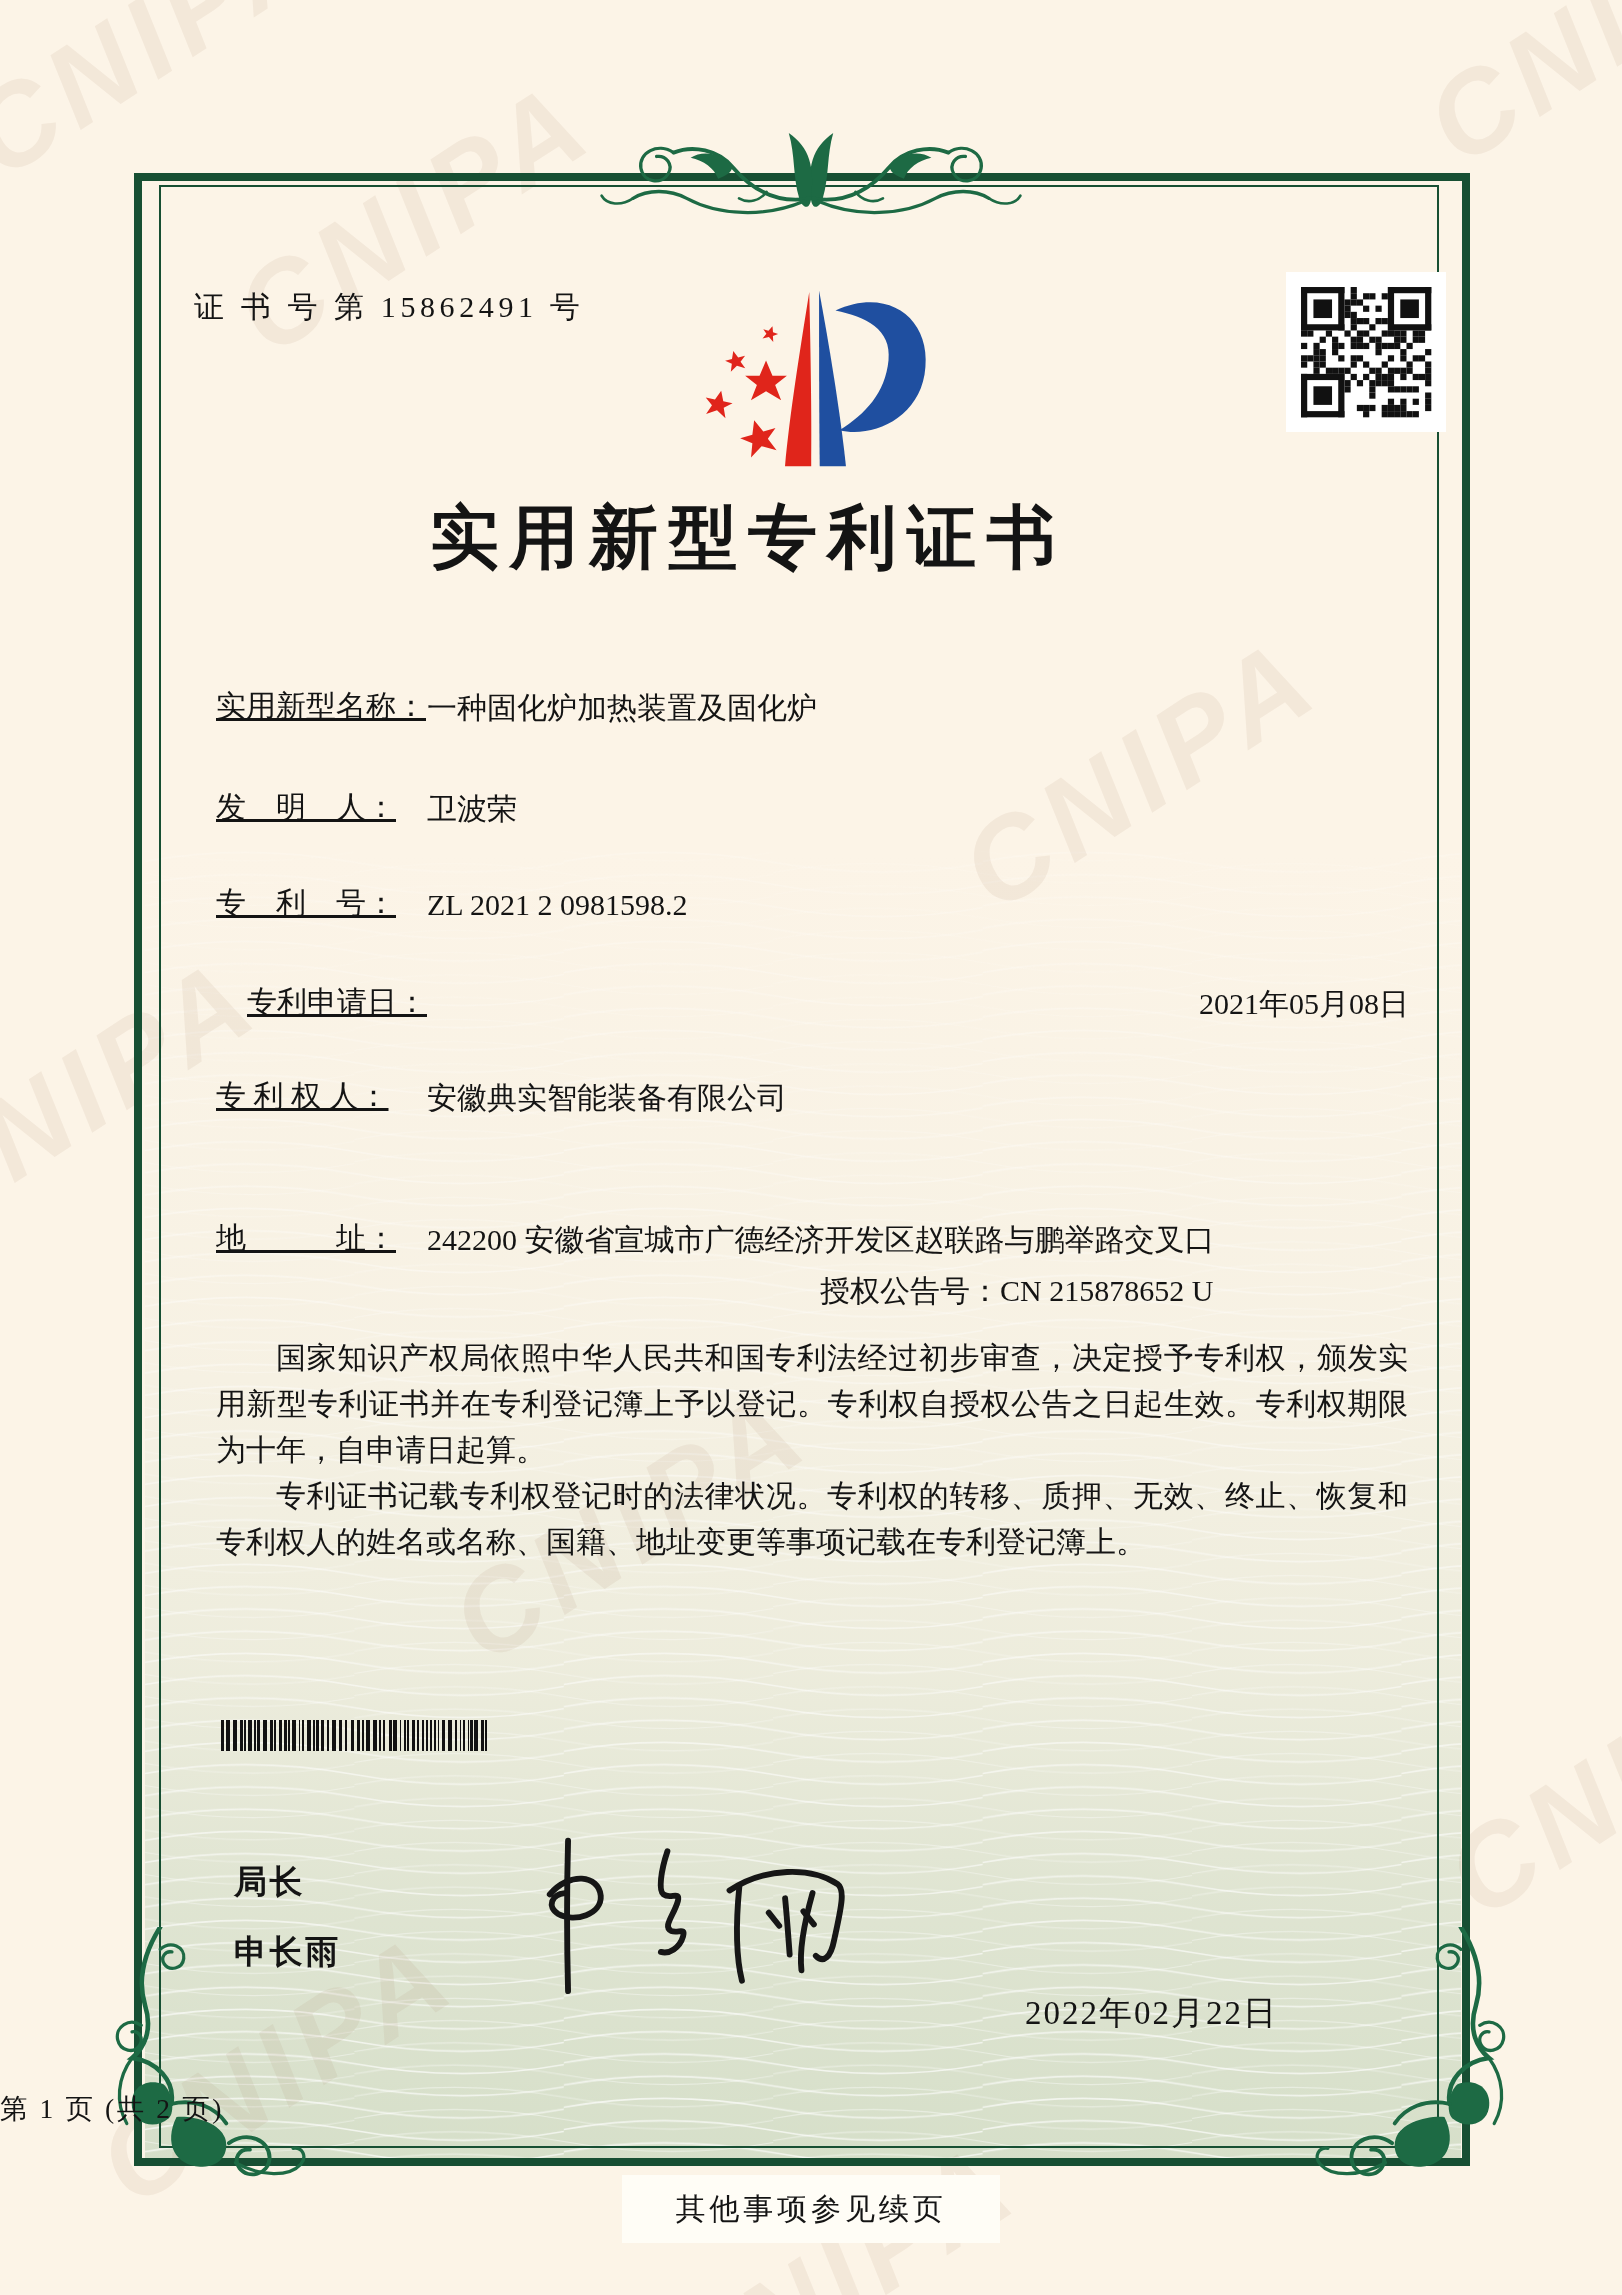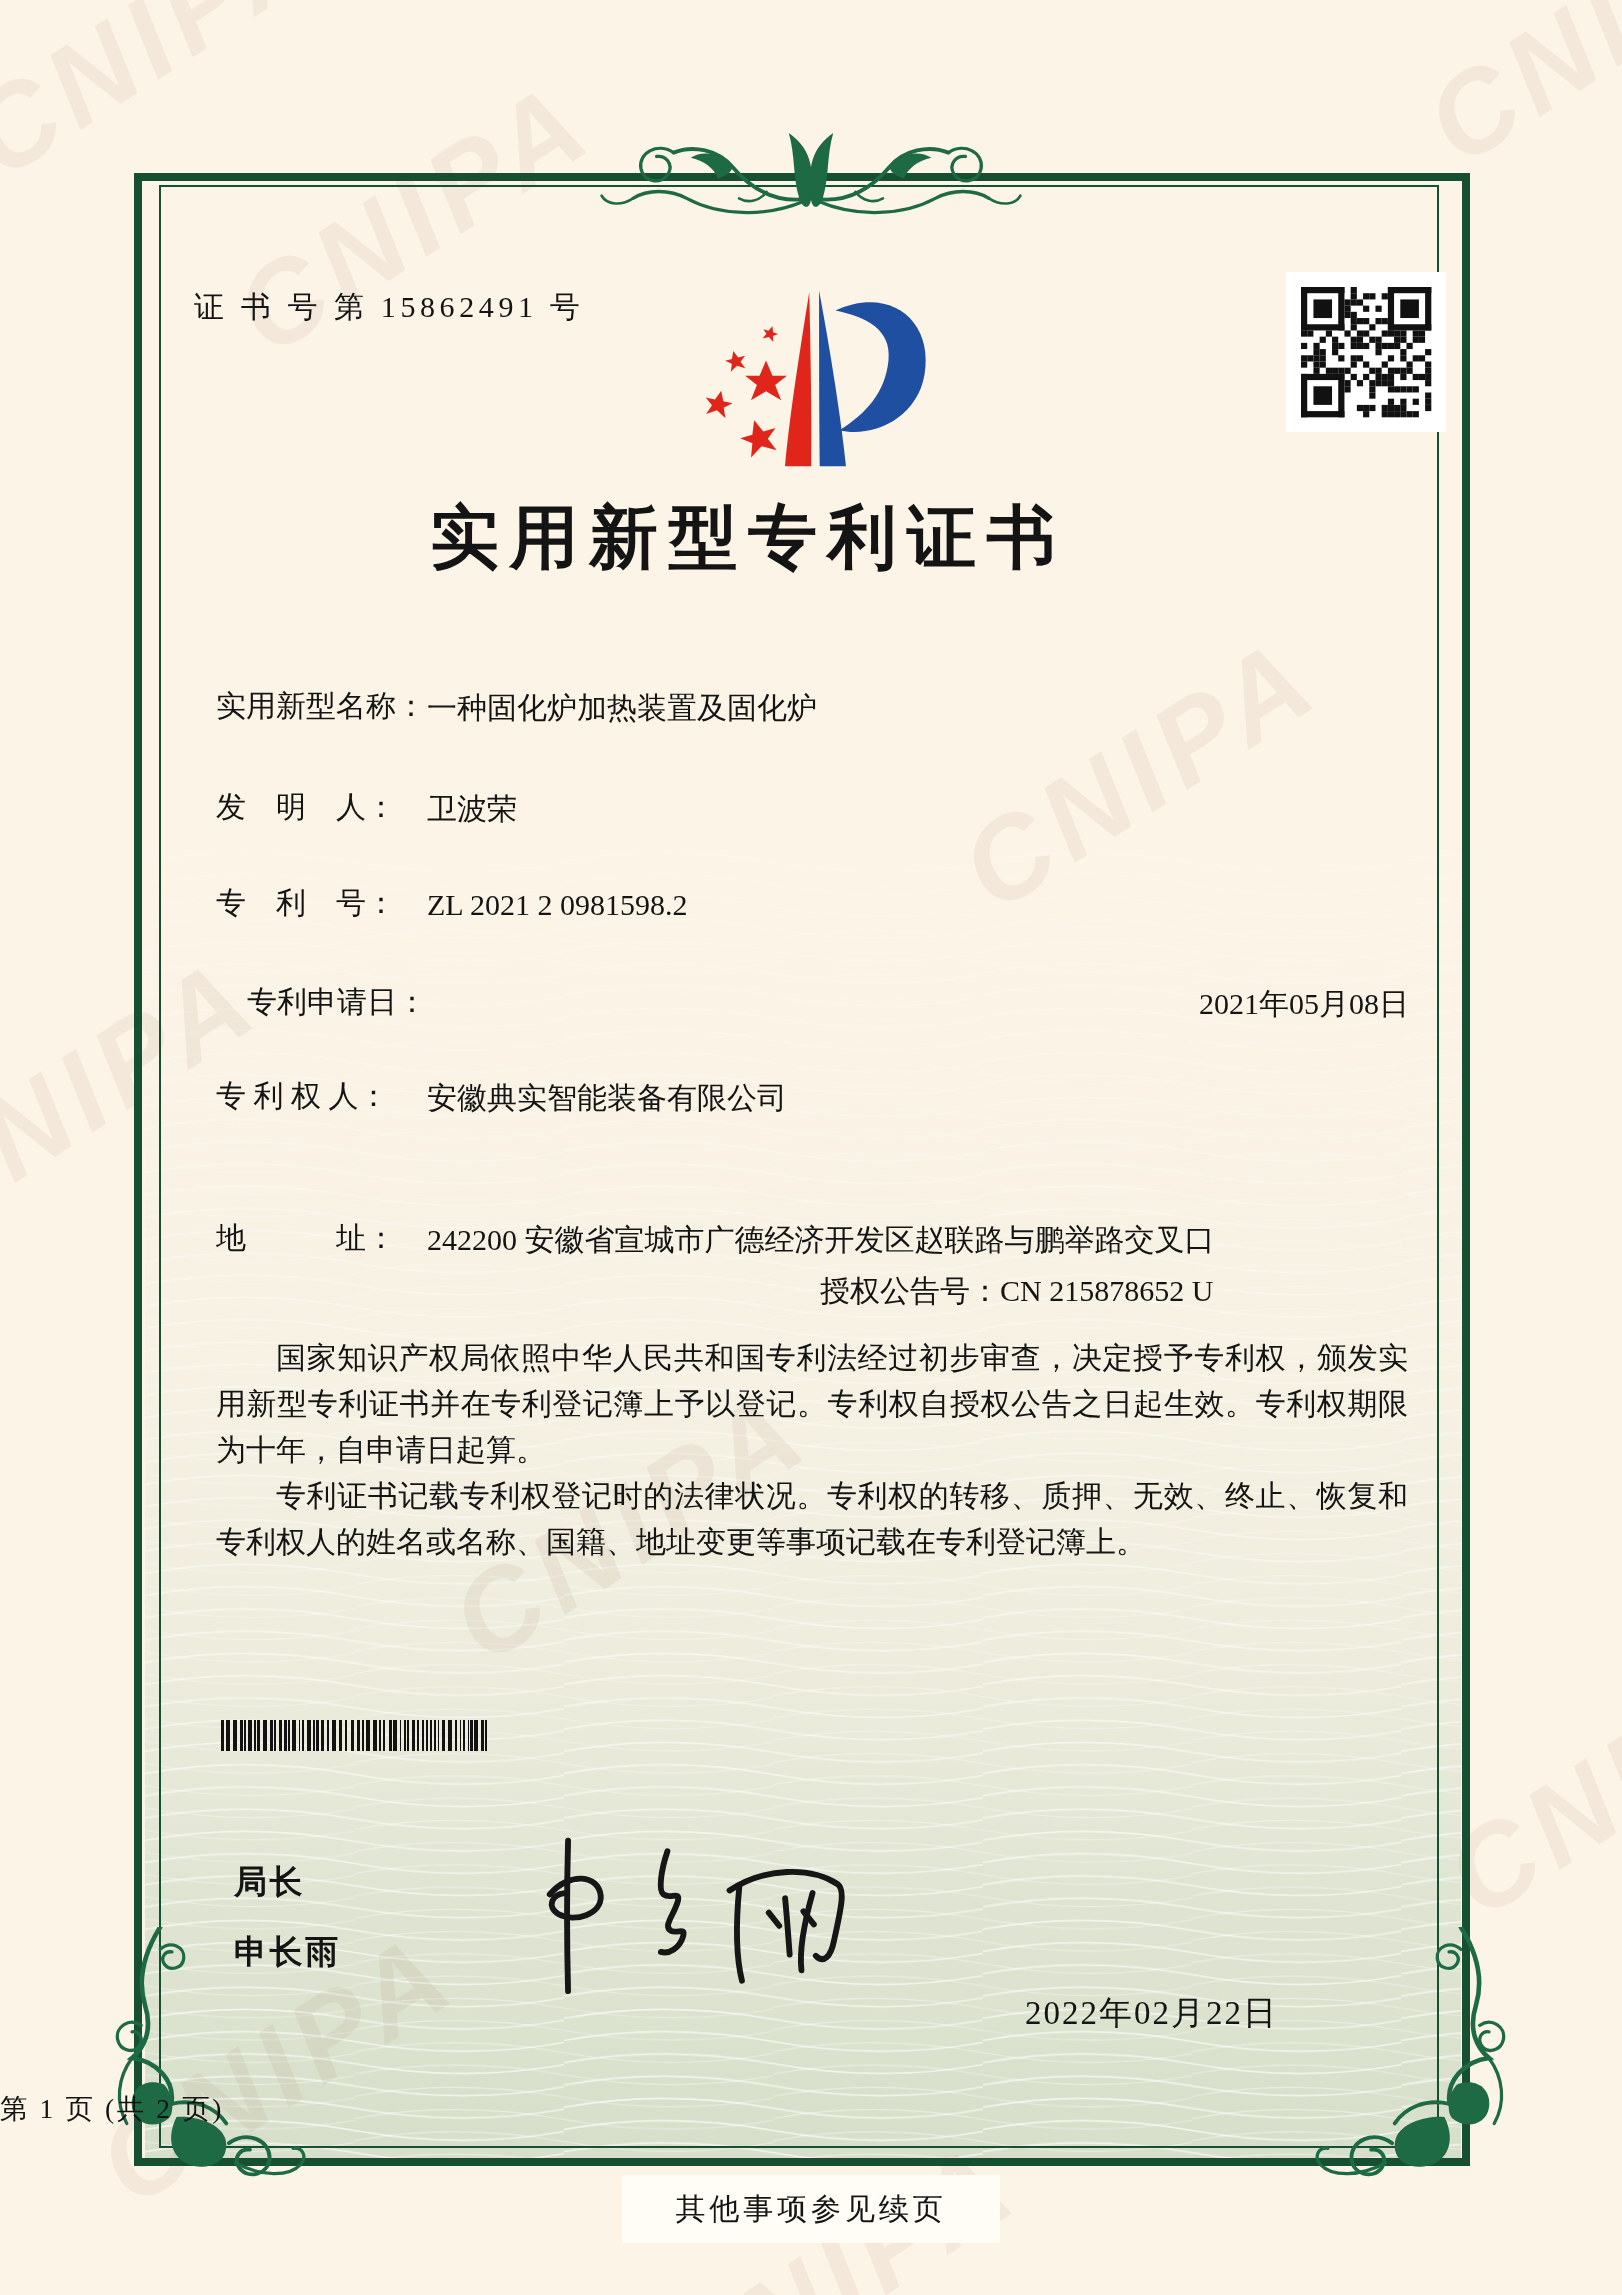--- a/index.html
+++ b/index.html
@@ -13,21 +13,21 @@
   
   .frame-outer{position:absolute;left:134px;top:173px;width:1320px;height:1977px;
       border:8.5px solid #174f33;}
   .frame-inner{position:absolute;left:159px;top:185px;width:1276px;height:1959px;
       border:2.6px solid #174f33;}
   
   .certno{position:absolute;left:194px;top:287px;font-size:30px;letter-spacing:4.6px;}
   .title{position:absolute;left:0;top:492px;width:1496px;text-align:center;
       font-size:69px;font-weight:bold;letter-spacing:10.5px;}
   .frow{position:absolute;left:216px;font-size:30px;}
-  .frow .lab{display:inline-block;width:211px;vertical-align:top;}
+  .frow .lab{display:inline-block;width:211px;vertical-align:top;text-decoration:underline;}
   .frow .val{display:inline-block;width:982px;vertical-align:top;line-height:44px;}
   .paras{position:absolute;left:216px;top:1335px;width:1192px;font-size:30px;line-height:46px;text-align:justify;}
   .paras p{margin:0;text-indent:2em;}
   .signer{position:absolute;left:234px;font-size:33px;font-weight:bold;letter-spacing:2.6px;}
   .issue-date{position:absolute;left:903px;top:1991px;width:497px;text-align:center;font-size:33px;letter-spacing:2px;}
   .pageinfo{position:absolute;left:0;top:2091px;width:1610px;text-align:left;font-size:27.5px;letter-spacing:2.6px;}
   .notebox{position:absolute;left:622px;top:2175px;width:378px;height:68px;background:#fffdf6;}
   .note{position:absolute;left:0;top:0;width:378px;height:68px;line-height:68px;text-align:center;
         font-size:30px;letter-spacing:3.9px;}
   .qrbox{position:absolute;left:1286px;top:272px;width:160px;height:160px;background:#ffffff;}

